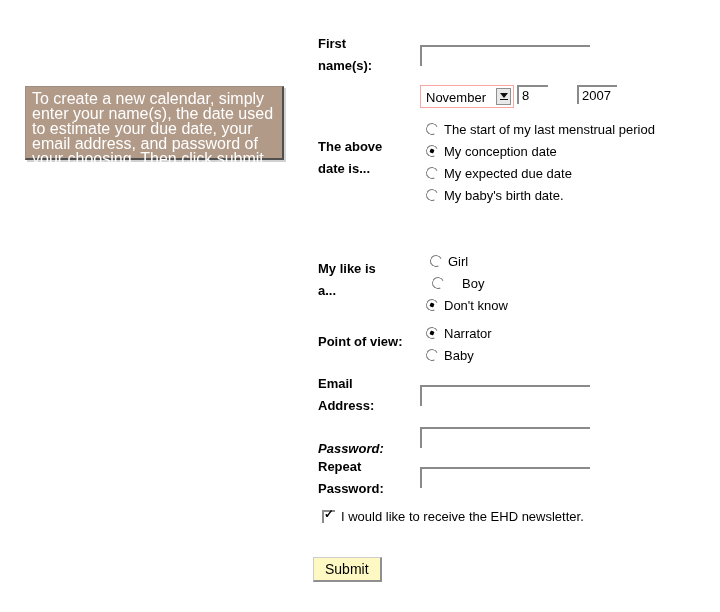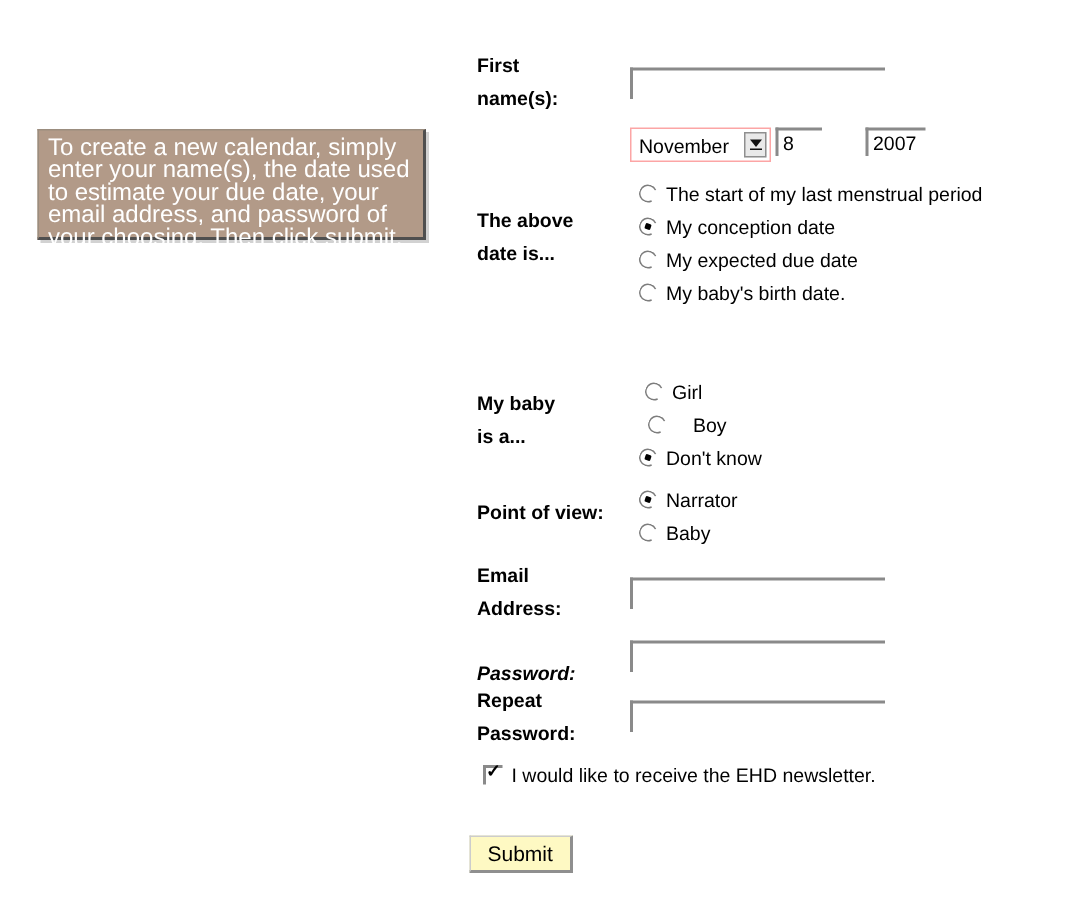--- a/index.html
+++ b/index.html
@@ -108,21 +108,21 @@
   </div>
   <div class="opt-row" style="left:426px;top:165px;">
     <span class="radio"></span>
     <span class="olabel">My expected due date</span>
   </div>
   <div class="opt-row" style="left:426px;top:187px;">
     <span class="radio"></span>
     <span class="olabel">My baby's birth date.</span>
   </div>
 
-  <div class="flabel" style="left:318px;top:258px;width:60px;">My baby is a...</div>
+  <div class="flabel" style="left:318px;top:258px;width:60px;">My like is a...</div>
 
   <div class="opt-row" style="left:430px;top:253px;">
     <span class="radio"></span>
     <span class="olabel">Girl</span>
   </div>
   <div class="opt-row" style="left:432px;top:275px;gap:18px;">
     <span class="radio"></span>
     <span class="olabel">Boy</span>
   </div>
   <div class="opt-row" style="left:426px;top:297px;">

